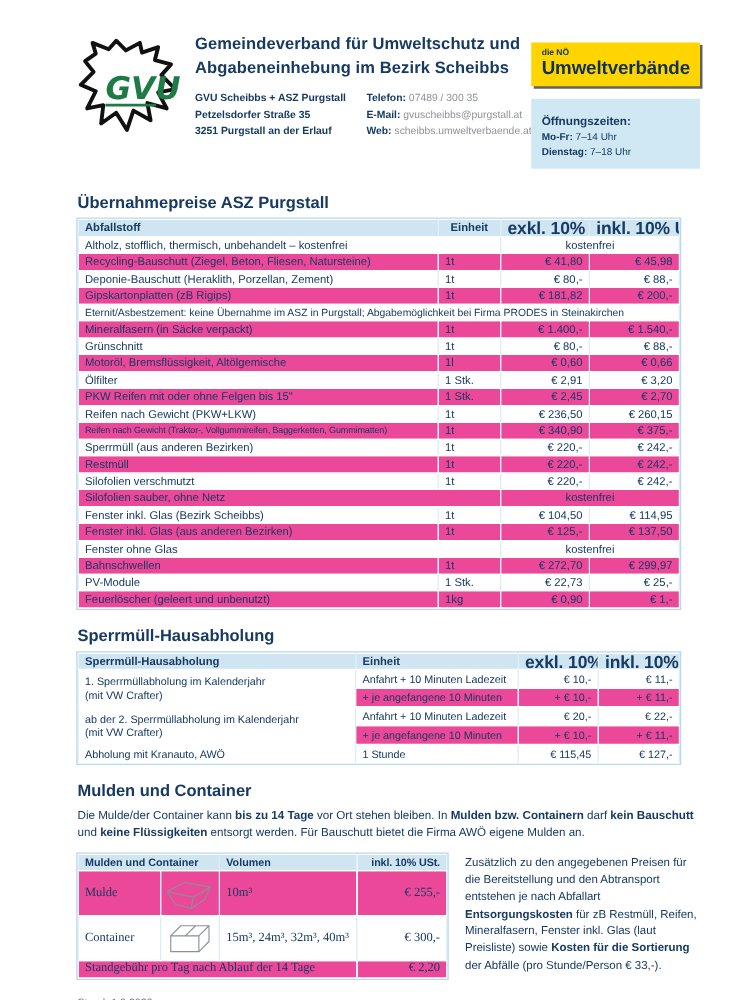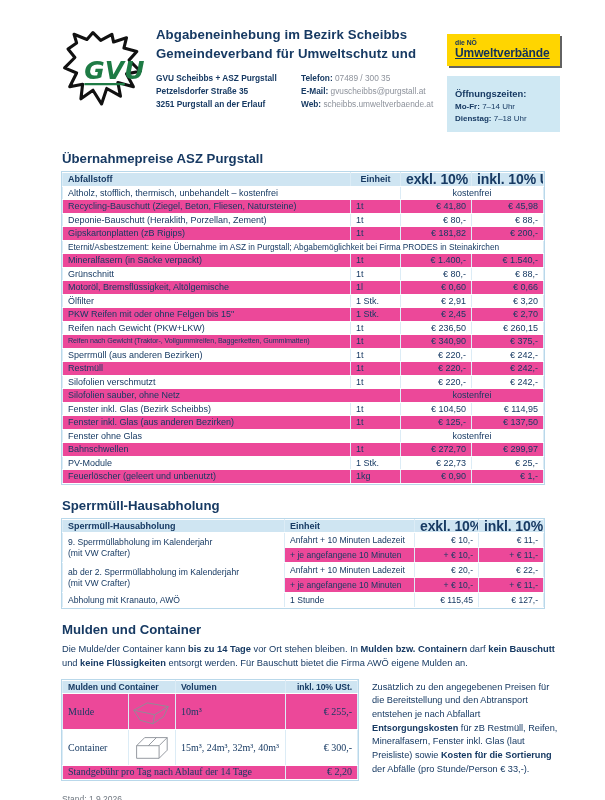--- a/index.html
+++ b/index.html
@@ -21,21 +21,21 @@
   .addr { width: 145px; font-weight: bold; line-height: 1.55; }
   .contacts { line-height: 1.55; white-space: nowrap; }
   .k { font-weight: bold; }
   .v { color: #8d929b; }
   .head-right { flex: 0 0 113px; }
   .badge {
     background: #ffd500; color: #10305c; padding: 5px 8px 6px;
     box-shadow: 2px 2px 0 rgba(70,70,70,.85); margin-top: 8px;
   }
   .badge .l1 { font-size: 6.8px; font-weight: bold; }
-  .badge .l2 { font-size: 12px; font-weight: bold; letter-spacing: -.1px; text-decoration: underline; }
+  .badge .l2 { font-size: 15px; font-weight: bold; letter-spacing: -.1px; }
   .hours { background: #cfe8f3; padding: 12px 8px 7px; margin-top: 10px; }
   .hours .ht { font-size: 9.4px; font-weight: bold; margin-bottom: 2px; }
   .hours .kv { font-size: 8px; line-height: 1.5; white-space: nowrap; }
 
   
   h2.sec { font-size: 13.2px; font-weight: bold; margin: 14px 0 6px; }
   h2.first { margin-top: 19px; }
 
   
   table { border-collapse: collapse; table-layout: fixed; outline: 1px solid #b9d8ea; }
@@ -84,22 +84,22 @@
         <svg width="86" height="90" viewBox="0 0 100 100" aria-hidden="true">
           <path d="M15 32 L7 22 L17 15 L14 5 L29 11 L36 3 L45 12 L58 5 L60 14 L75 9 L72 21 L87 25 L78 35 L91 48 L75 51 L83 66 L65 61 L68 77 L52 68 L46 86 L36 70 L22 80 L24 63 L9 66 L17 50 L3 44 Z" fill="none" stroke="#111111" stroke-width="3.6" stroke-linejoin="round"></path>
           <text x="26" y="57" font-size="29" font-style="italic" font-weight="bold" fill="#1e7b45" font-family="DejaVu Sans, sans-serif">GVU</text>
           <path d="M26 63 L73 63" stroke="#1e7b45" stroke-width="2.6"></path>
         </svg>
       </span>
     </div>
 
     <div class="head-mid">
       <div class="h-title">
+        <div>Gemeindeverband für Umweltschutz und</div>
         <div>Abgabeneinhebung im Bezirk Scheibbs</div>
-        <div>Gemeindeverband für Umweltschutz und</div>
       </div>
       <div class="head-sub">
         <div class="addr">
           <div>GVU Scheibbs + ASZ Purgstall</div>
           <div>Petzelsdorfer Straße 35</div>
           <div>3251 Purgstall an der Erlauf</div>
         </div>
         <div class="contacts">
           <div><span class="k">Telefon:</span> <span class="v">07489 / 300 35</span></div>
           <div><span class="k">E-Mail:</span> <span class="v">gvuscheibbs@purgstall.at</span></div>
@@ -276,21 +276,21 @@
       <tr>
         <th>Sperrmüll-Hausabholung</th>
         <th>Einheit</th>
         <th class="num">exkl. 10% USt.</th>
         <th class="num">inkl. 10% USt.</th>
       </tr>
     </thead>
     <tbody>
         <tr>
           <td class="lbl glbl" rowspan="2">
-            <div>9. Sperrmüllabholung im Kalenderjahr</div>
+            <div>1. Sperrmüllabholung im Kalenderjahr</div>
             <div>(mit VW Crafter)</div>
           </td>
           <td class="unit-left">Anfahrt + 10 Minuten Ladezeit</td>
           <td class="num">€ 10,-</td>
           <td class="num">€ 11,-</td>
         </tr>
         <tr class="alt">
           <td class="unit-left">+ je angefangene 10 Minuten</td>
           <td class="num">+ € 10,-</td>
           <td class="num">+ € 11,-</td>

